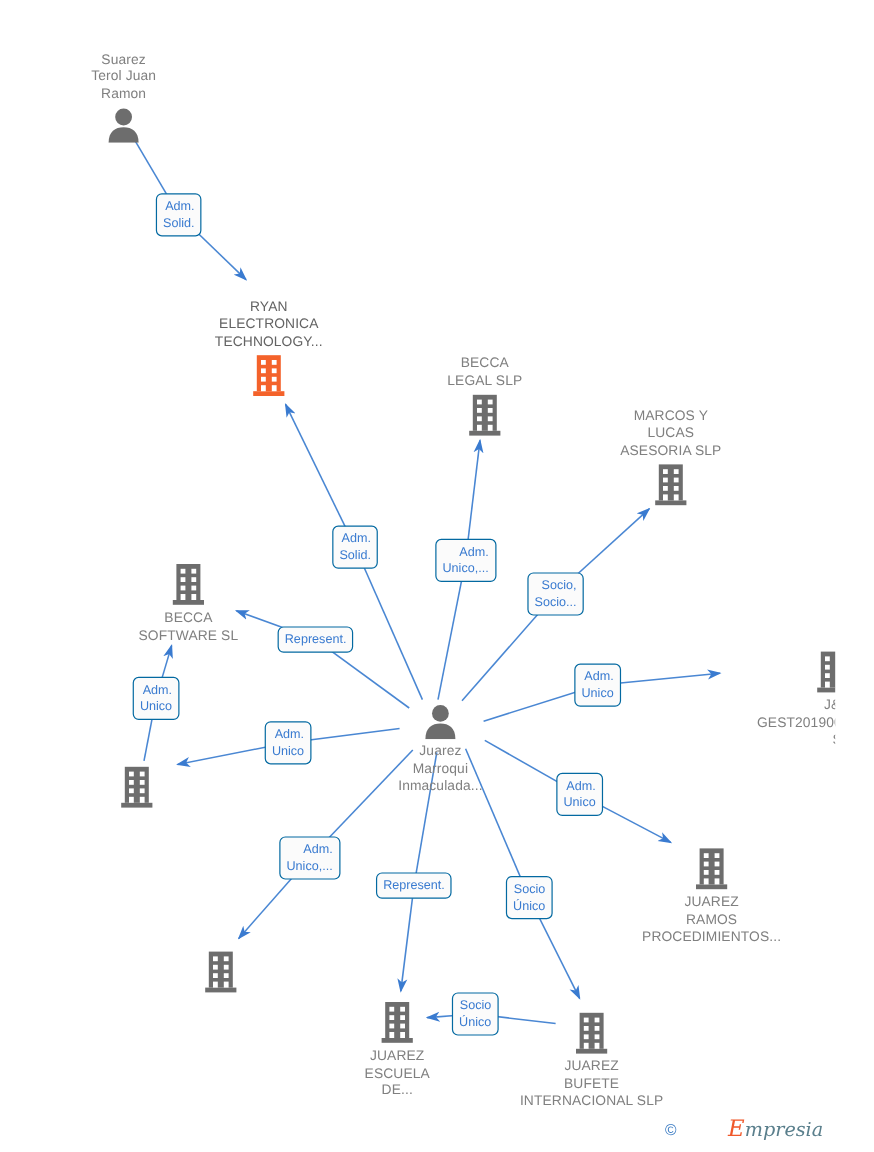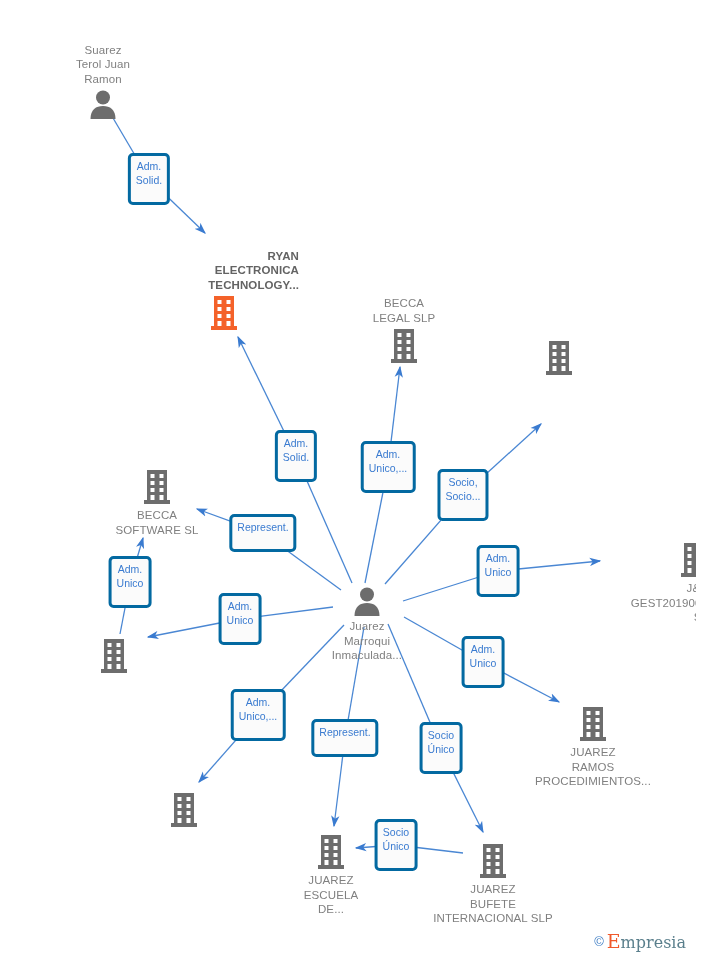--- a/index.html
+++ b/index.html
@@ -44,54 +44,55 @@
     white-space: pre-line;
   }
   .node.label-above .label {
     margin-bottom: 3px;
   }
   .node.label-below .label {
     margin-top: 3px;
   }
   .node.highlight .label {
     color: #636363;
-    font-weight: bold;
-    text-align: right;
+    font-weight: normal;
   }
   .edge-label {
     position: absolute;
     box-sizing: border-box;
     background: #fbfbfb;
-    border: 3px solid #0369a1;
+    border: 1px solid #0369a1;
     border-radius: 5px;
     color: #3a7bd0;
     font-size: 10.5px;
     line-height: 14px;
-    text-align: center;
-    padding: 3px 5px 15px 5px;
+    text-align: right;
+    padding: 3px 5px 3px 5px;
     white-space: pre-line;
     transform: translate(-50%, -50%);
   }
   #watermark {
     position: absolute;
     right: 10px;
     bottom: 8px;
     display: flex;
     align-items: center;
     gap: 3px;
     font-size: 15px;
   }
   #watermark .copy {
     color: #3d7dc4;
     font-size: 13px;
   }
   #watermark .brand {
     font-family: "DejaVu Serif", serif;
+    font-style: italic;
     font-size: 16px;
     color: #5a7f8c;
+    margin-left: 40px;
   }
   #watermark .brand .cap {
     color: #f0592b;
     font-size: 19px;
   }
 </style>
 </head>
 <body>
 
 <div id="graph-canvas">
@@ -195,20 +196,23 @@
             <rect x="16.5" y="5" width="4" height="4" fill="#fff"></rect>
             <rect x="7.5" y="12" width="4" height="4" fill="#fff"></rect>
             <rect x="16.5" y="12" width="4" height="4" fill="#fff"></rect>
             <rect x="7.5" y="19" width="4" height="4" fill="#fff"></rect>
             <rect x="16.5" y="19" width="4" height="4" fill="#fff"></rect>
             <rect x="7.5" y="26" width="4" height="5" fill="#fff"></rect>
             <rect x="16.5" y="26" width="4" height="5" fill="#fff"></rect>
           </svg></span>
       </div>
       <div class="node label-above" style="left: 559px; top: 339.5px;">
+        <span class="label">MARCOS Y
+LUCAS
+ASESORIA  SLP</span>
         <span class="glyph"><svg width="28" height="36" viewBox="0 0 28 36">
             <rect x="4" y="1" width="20" height="30" fill="#6d6d6d"></rect>
             <rect x="1" y="31" width="26" height="4" fill="#6d6d6d"></rect>
             <rect x="7.5" y="5" width="4" height="4" fill="#fff"></rect>
             <rect x="16.5" y="5" width="4" height="4" fill="#fff"></rect>
             <rect x="7.5" y="12" width="4" height="4" fill="#fff"></rect>
             <rect x="16.5" y="12" width="4" height="4" fill="#fff"></rect>
             <rect x="7.5" y="19" width="4" height="4" fill="#fff"></rect>
             <rect x="16.5" y="19" width="4" height="4" fill="#fff"></rect>
             <rect x="7.5" y="26" width="4" height="5" fill="#fff"></rect>

